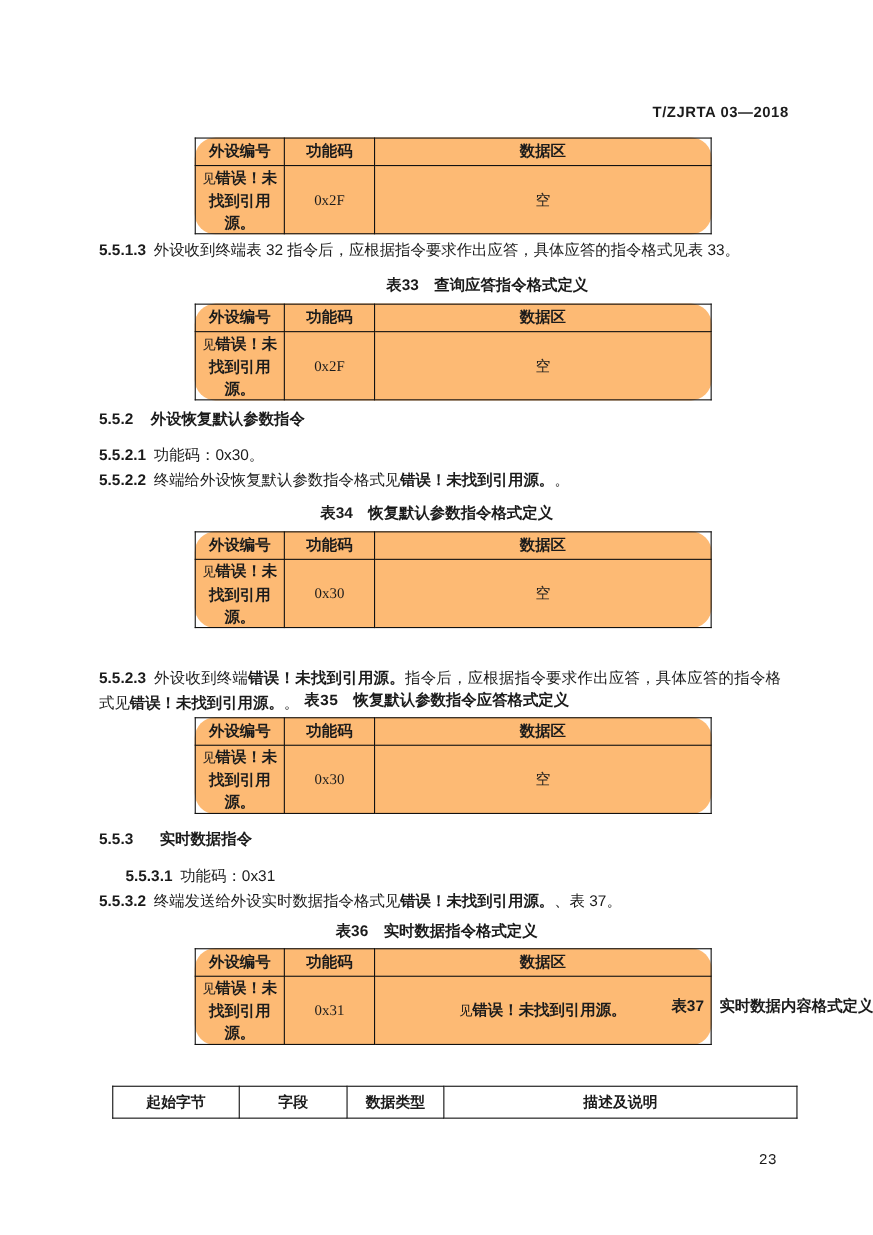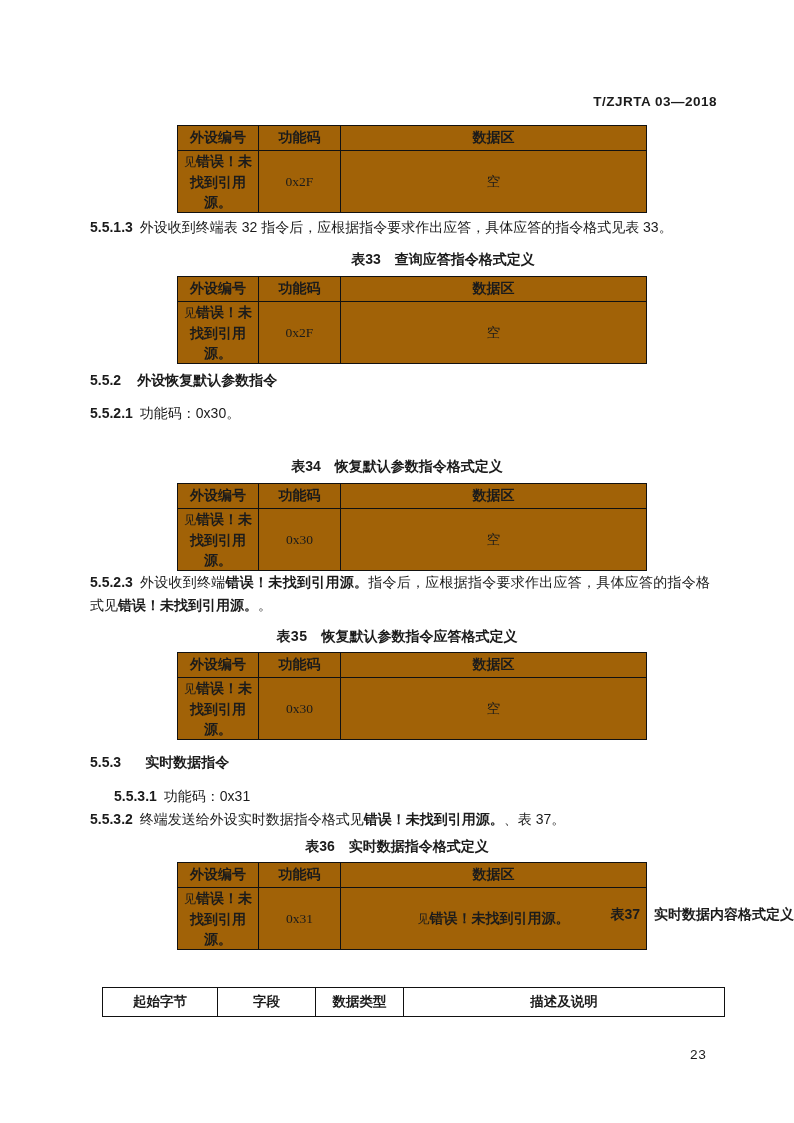--- a/index.html
+++ b/index.html
@@ -34,21 +34,22 @@
   .b{font-weight:bold;}
   .caption{
     left:0;width:794px;
     text-align:center;
     font-size:14px;font-weight:bold;
   }
   .caption .cap-num{margin-right:14px;}
   table.cmd{
     border-collapse:collapse;
     table-layout:fixed;
-    background:#a16207;
+    background:#fdba74;
+    border-radius:19px;
   }
   table.cmd th, table.cmd td{
     border:1.5px solid #111;
     padding:0 2px;
     text-align:center;
     vertical-align:middle;
     overflow:hidden;
   }
   table.cmd th{
     font-size:14px;font-weight:bold;
@@ -137,20 +138,23 @@
   </table>
 
   <div class="abs heading" style="top:372px;">
     <span class="num">5.5.2</span><span>外设恢复默认参数指令</span>
   </div>
 
   <div class="abs para" style="top:402px;">
     <span class="num">5.5.2.1</span><span>功能码：0x30。</span>
   </div>
 
+  <div class="abs para" style="top:425px;">
+    <span class="num">5.5.2.2</span><span>终端给外设恢复默认参数指令格式见</span><span class="b">错误！未找到引用源。</span><span>。</span>
+  </div>
 
   <div class="abs caption" style="top:458px;">
     <span class="cap-num">表34</span><span>恢复默认参数指令格式定义</span>
   </div>
 
   <table class="cmd abs" style="top:483px;left:177px;">
     <thead>
       <tr>
         <th class="c1">外设编号</th>
         <th class="c2">功能码</th>
@@ -159,21 +163,21 @@
     </thead>
     <tbody>
       <tr>
         <td class="refcell"><span class="see">见</span><span class="err">错误！未找到引用源。</span></td>
         <td class="codecell">0x30</td>
         <td class="datacell">空</td>
       </tr>
     </tbody>
   </table>
 
-  <div class="abs para" style="top:571px;">
+  <div class="abs para" style="top:605px;">
     <span class="num">5.5.2.3</span><span>外设收到终端</span><span class="b">错误！未找到引用源。</span><span>指令后，应根据指令要求作出应答，具体应答的指令格式见</span><span class="b">错误！未找到引用源。</span><span>。</span>
   </div>
 
   <div class="abs caption" style="top:628px;font-family:Liberation Mono, monospace;">
     <span class="cap-num">表35</span><span>恢复默认参数指令应答格式定义</span>
   </div>
 
   <table class="cmd abs" style="top:652px;left:177px;">
     <thead>
       <tr>

